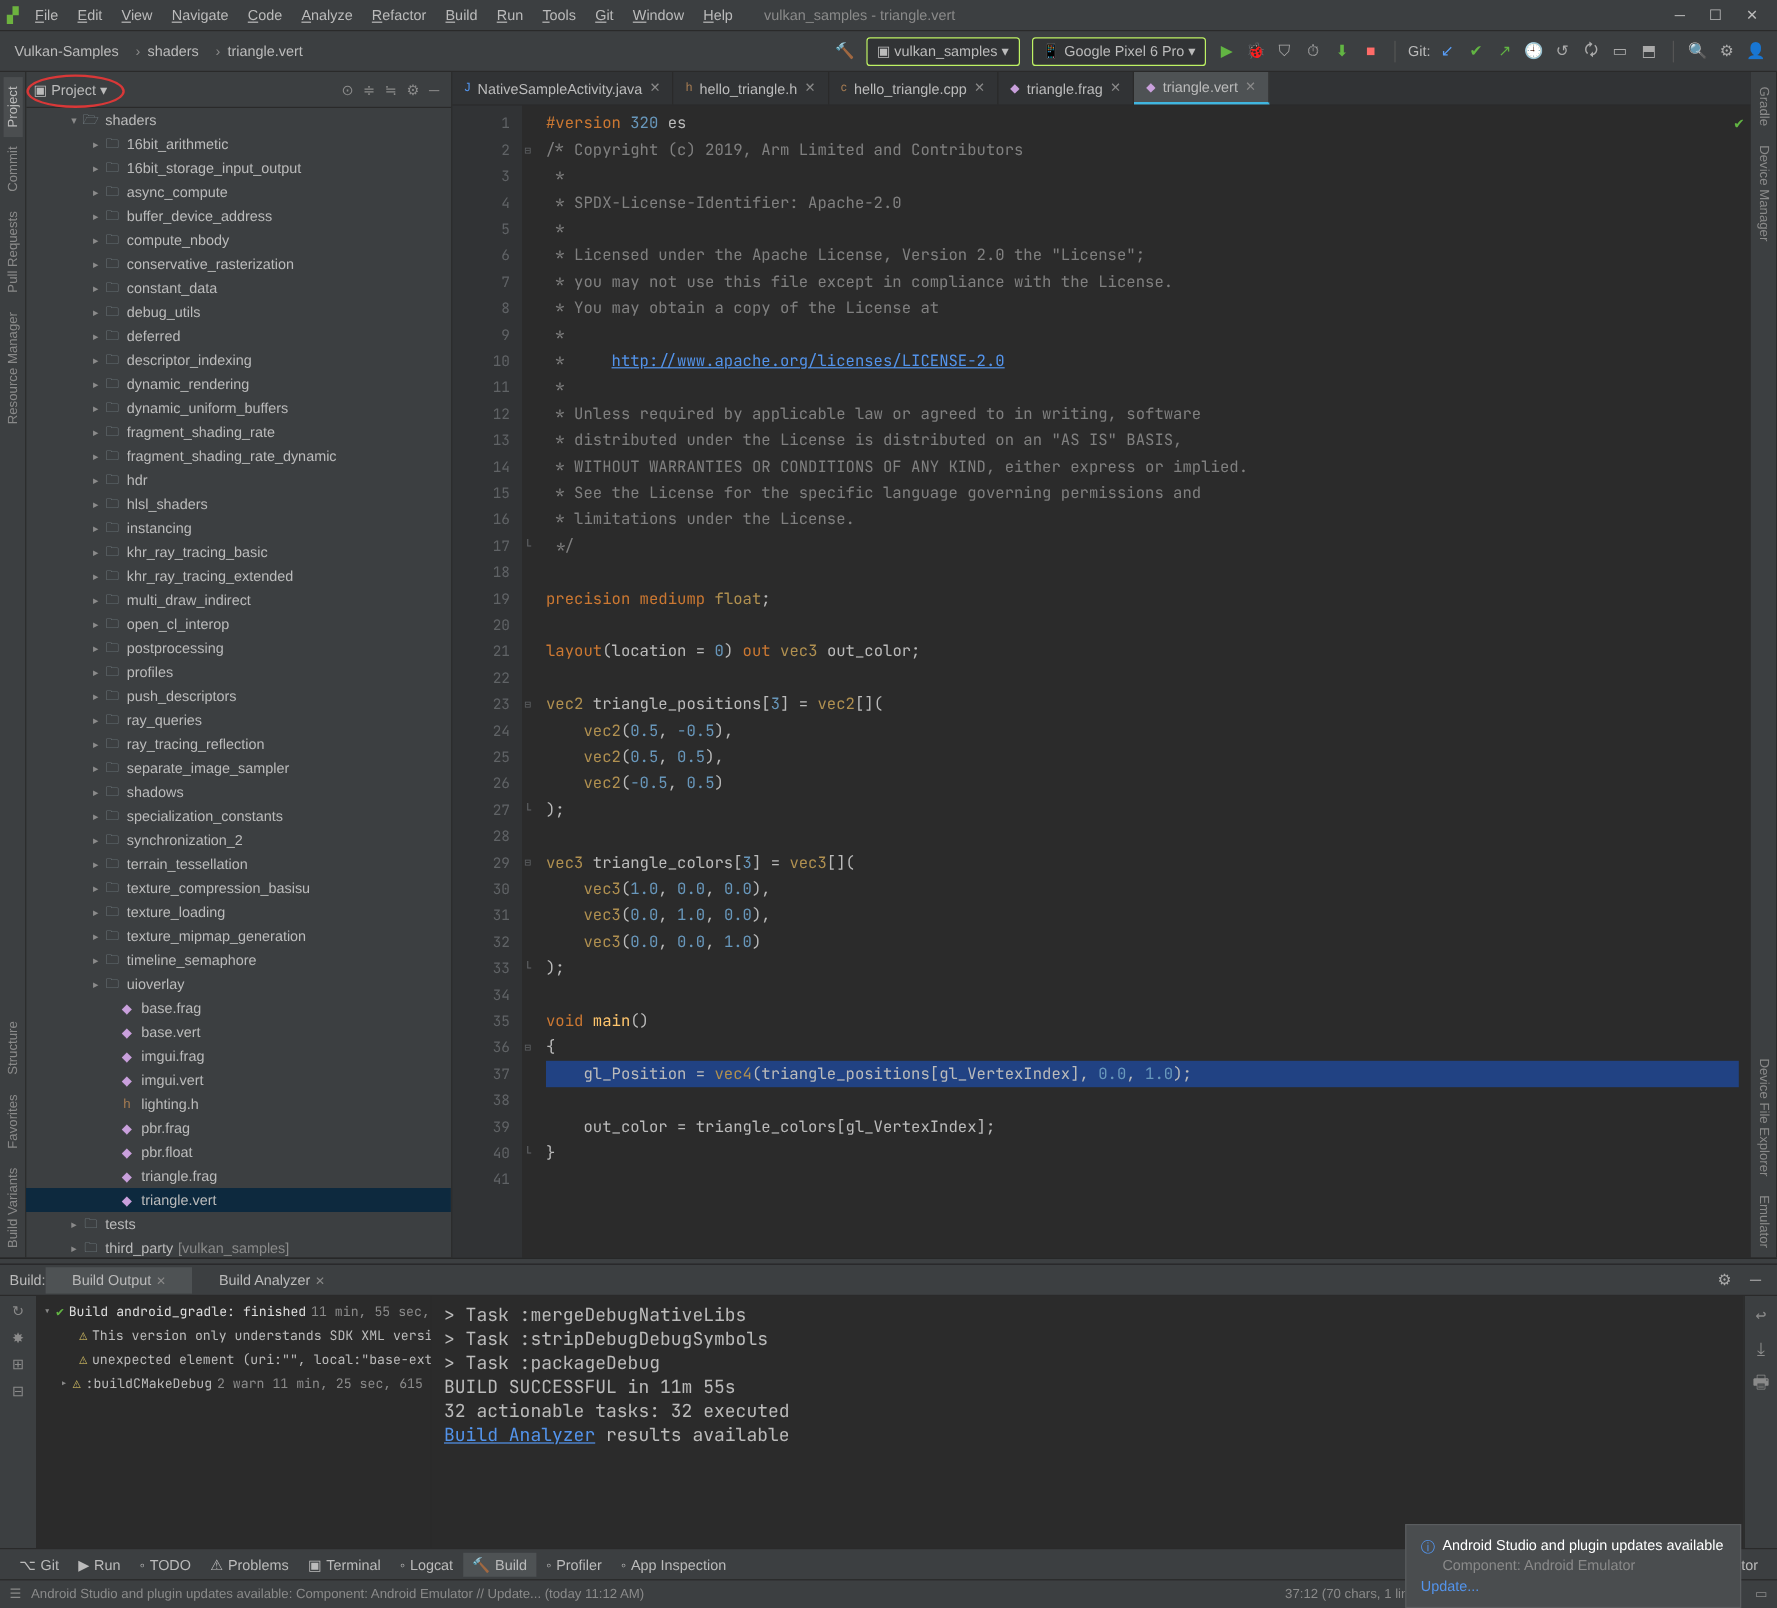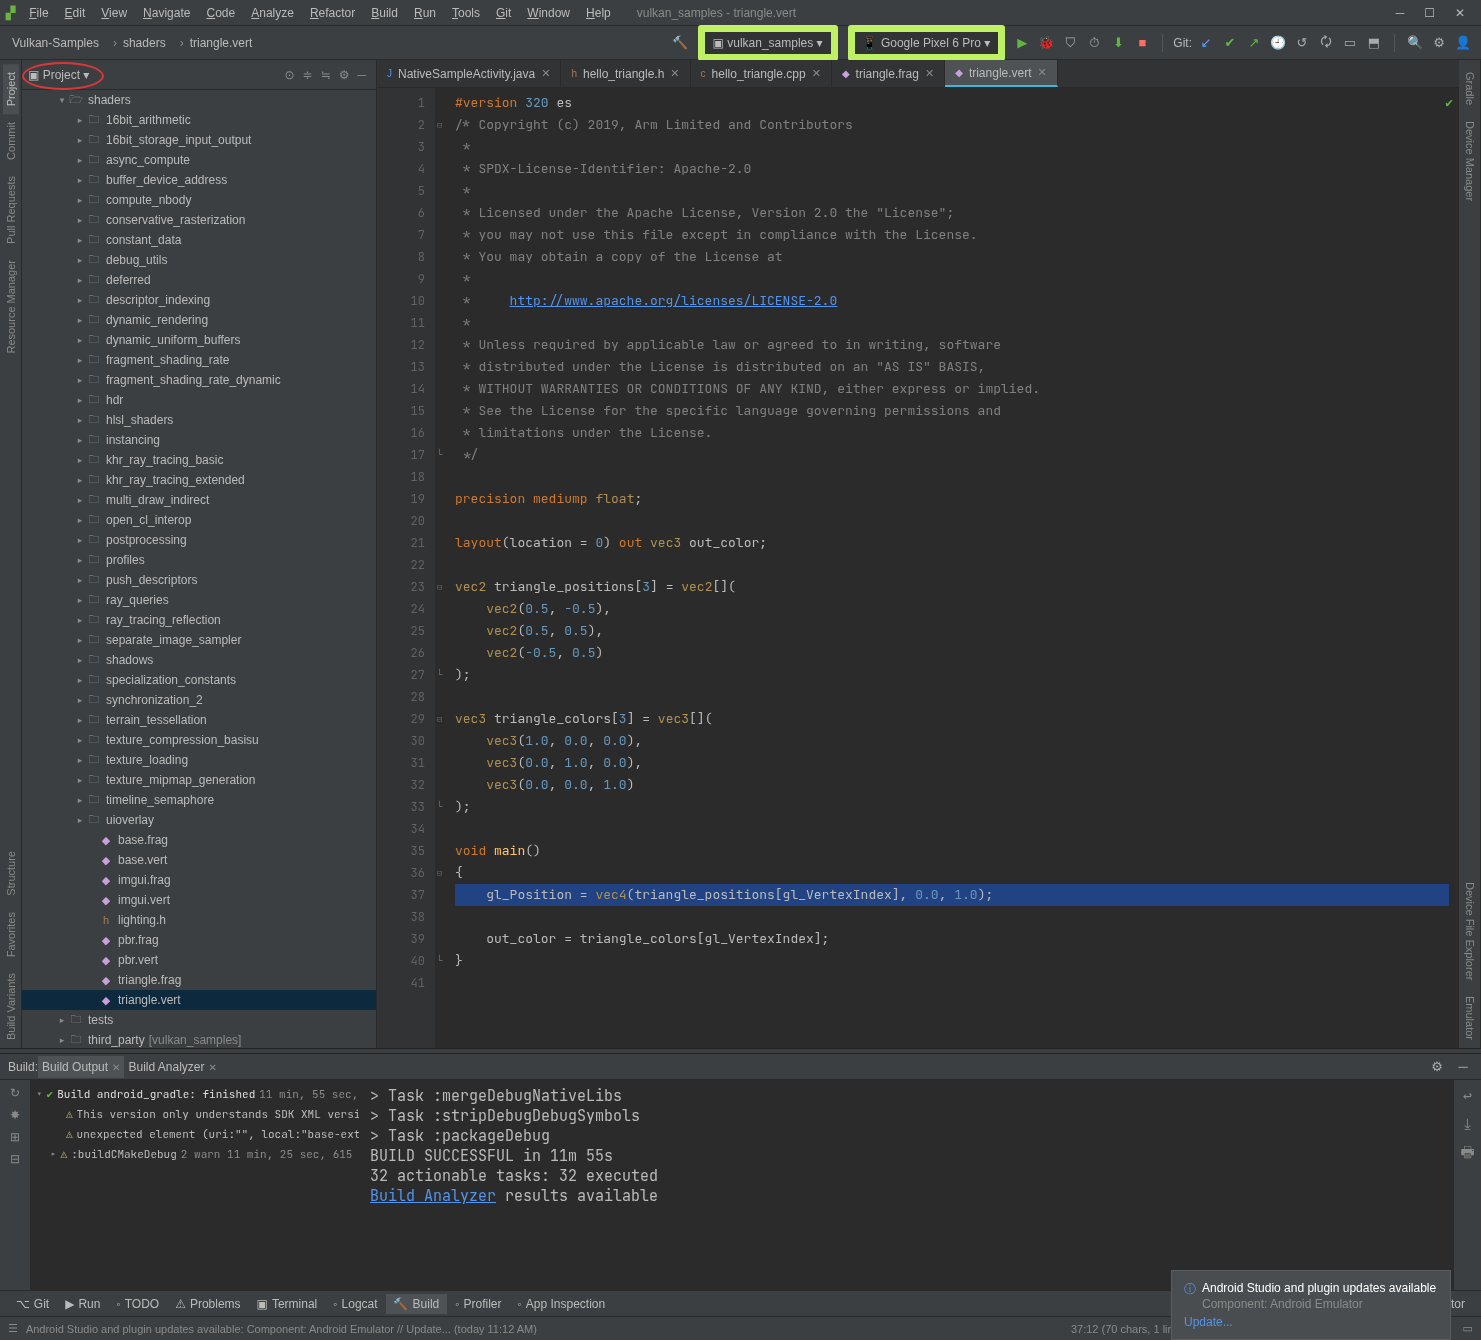--- a/index.html
+++ b/index.html
@@ -19,21 +19,21 @@
 .menubar .mi{padding:4px 8px;cursor:pointer}
 .menubar .title{margin-left:18px;color:var(--muted)}
 .menubar .wctl{margin-left:auto}
 .menubar .wctl span{padding:4px 10px;cursor:pointer}
 
 .toolbar{height:34px;background:var(--panel);border-bottom:1px solid #2a2a2a;padding:0 8px}
 .toolbar .crumb{}
 .toolbar .crumb span{padding:2px 4px}
 .toolbar .crumb .sep2{color:var(--muted);margin:0 2px}
 .toolbar .right{margin-left:auto;gap:4px}
-.toolbar .drop{background:var(--darker);border:7px solid #bef264;padding:4px 8px;border-radius:3px;margin:0 3px;cursor:pointer}
+.toolbar .drop{background:var(--darker);border:1px solid #bef264;padding:4px 8px;border-radius:3px;margin:0 3px;cursor:pointer}
 .tbicon{width:20px;height:20px;display:flex;align-items:center;justify-content:center;cursor:pointer;font-size:13px}
 .tbicon.green{color:#62b543}
 .tbicon.red{color:#ff6b68}
 .tbicon.blue{color:#589df6}
 .tbicon.gray{color:#aaaaaa}
 
 .body{flex:1;display:flex;min-height:0}
 .ltabs{width:22px;background:var(--panel);border-right:1px solid #2a2a2a;display:flex;flex-direction:column;align-items:center;padding-top:4px;font-size:11px}
 .vtab{writing-mode:vertical-rl;transform:rotate(180deg);padding:8px 2px;cursor:pointer;color:var(--muted)}
 .vtab.active{background:#4b4e50;color:var(--text)}
@@ -71,21 +71,21 @@
 .code{flex:1;padding:4px 10px 4px 20px;overflow:auto;line-height:22px;white-space:pre}
 .code .l{height:22px}
 .code .l.cur{background:var(--select)}
 .check{position:absolute;right:6px;top:6px;color:#62b543}
 
 .kw{color:var(--orange)}.tp{color:#b09050}.num{color:#6897bb}.cm{color:#808080}.url{color:var(--link);text-decoration:underline}.fn{color:#ffc66d}
 
 .splitter{height:6px;background:var(--panel);cursor:row-resize;border-top:1px solid #222;border-bottom:1px solid #222}
 
 .btabs{height:26px;background:var(--panel);border-bottom:1px solid #2a2a2a;padding:0 8px}
-.btabs .bt{padding:4px 4px;cursor:pointer}
+.btabs .bt{padding:4px 22px;cursor:pointer}
 .btabs .bt.active{background:#4e5254}
 .btabs .bt .x{color:var(--muted);margin-left:4px;font-size:10px}
 .btabs .ric{margin-left:auto;gap:6px}
 
 .bpanel{height:210px;background:var(--bg);display:flex}
 .bpanel .btns{width:30px;background:var(--panel);display:flex;flex-direction:column;align-items:center;gap:8px;padding-top:6px}
 .bpanel .btns span{cursor:pointer;color:var(--muted)}
 .bpanel .msgs{width:330px;border-right:1px solid #2a2a2a;padding:4px 6px;font-size:11px;overflow:hidden}
 .bpanel .msgs .m{display:flex;align-items:center;gap:4px;height:20px;white-space:nowrap}
 .bpanel .msgs .warn{color:#b7a55a}
@@ -391,21 +391,21 @@
           <span>lighting.h</span>
         </div>
         <div class="tnode shader" style="padding-left:64px">
           <span class="chv"></span>
           <span class="ficon">◆</span>
           <span>pbr.frag</span>
         </div>
         <div class="tnode shader" style="padding-left:64px">
           <span class="chv"></span>
           <span class="ficon">◆</span>
-          <span>pbr.vert</span>
+          <span>pbr.float</span>
         </div>
         <div class="tnode shader" style="padding-left:64px">
           <span class="chv"></span>
           <span class="ficon">◆</span>
           <span>triangle.frag</span>
         </div>
         <div class="tnode shader sel" style="padding-left:64px">
           <span class="chv"></span>
           <span class="ficon">◆</span>
           <span>triangle.vert</span>

